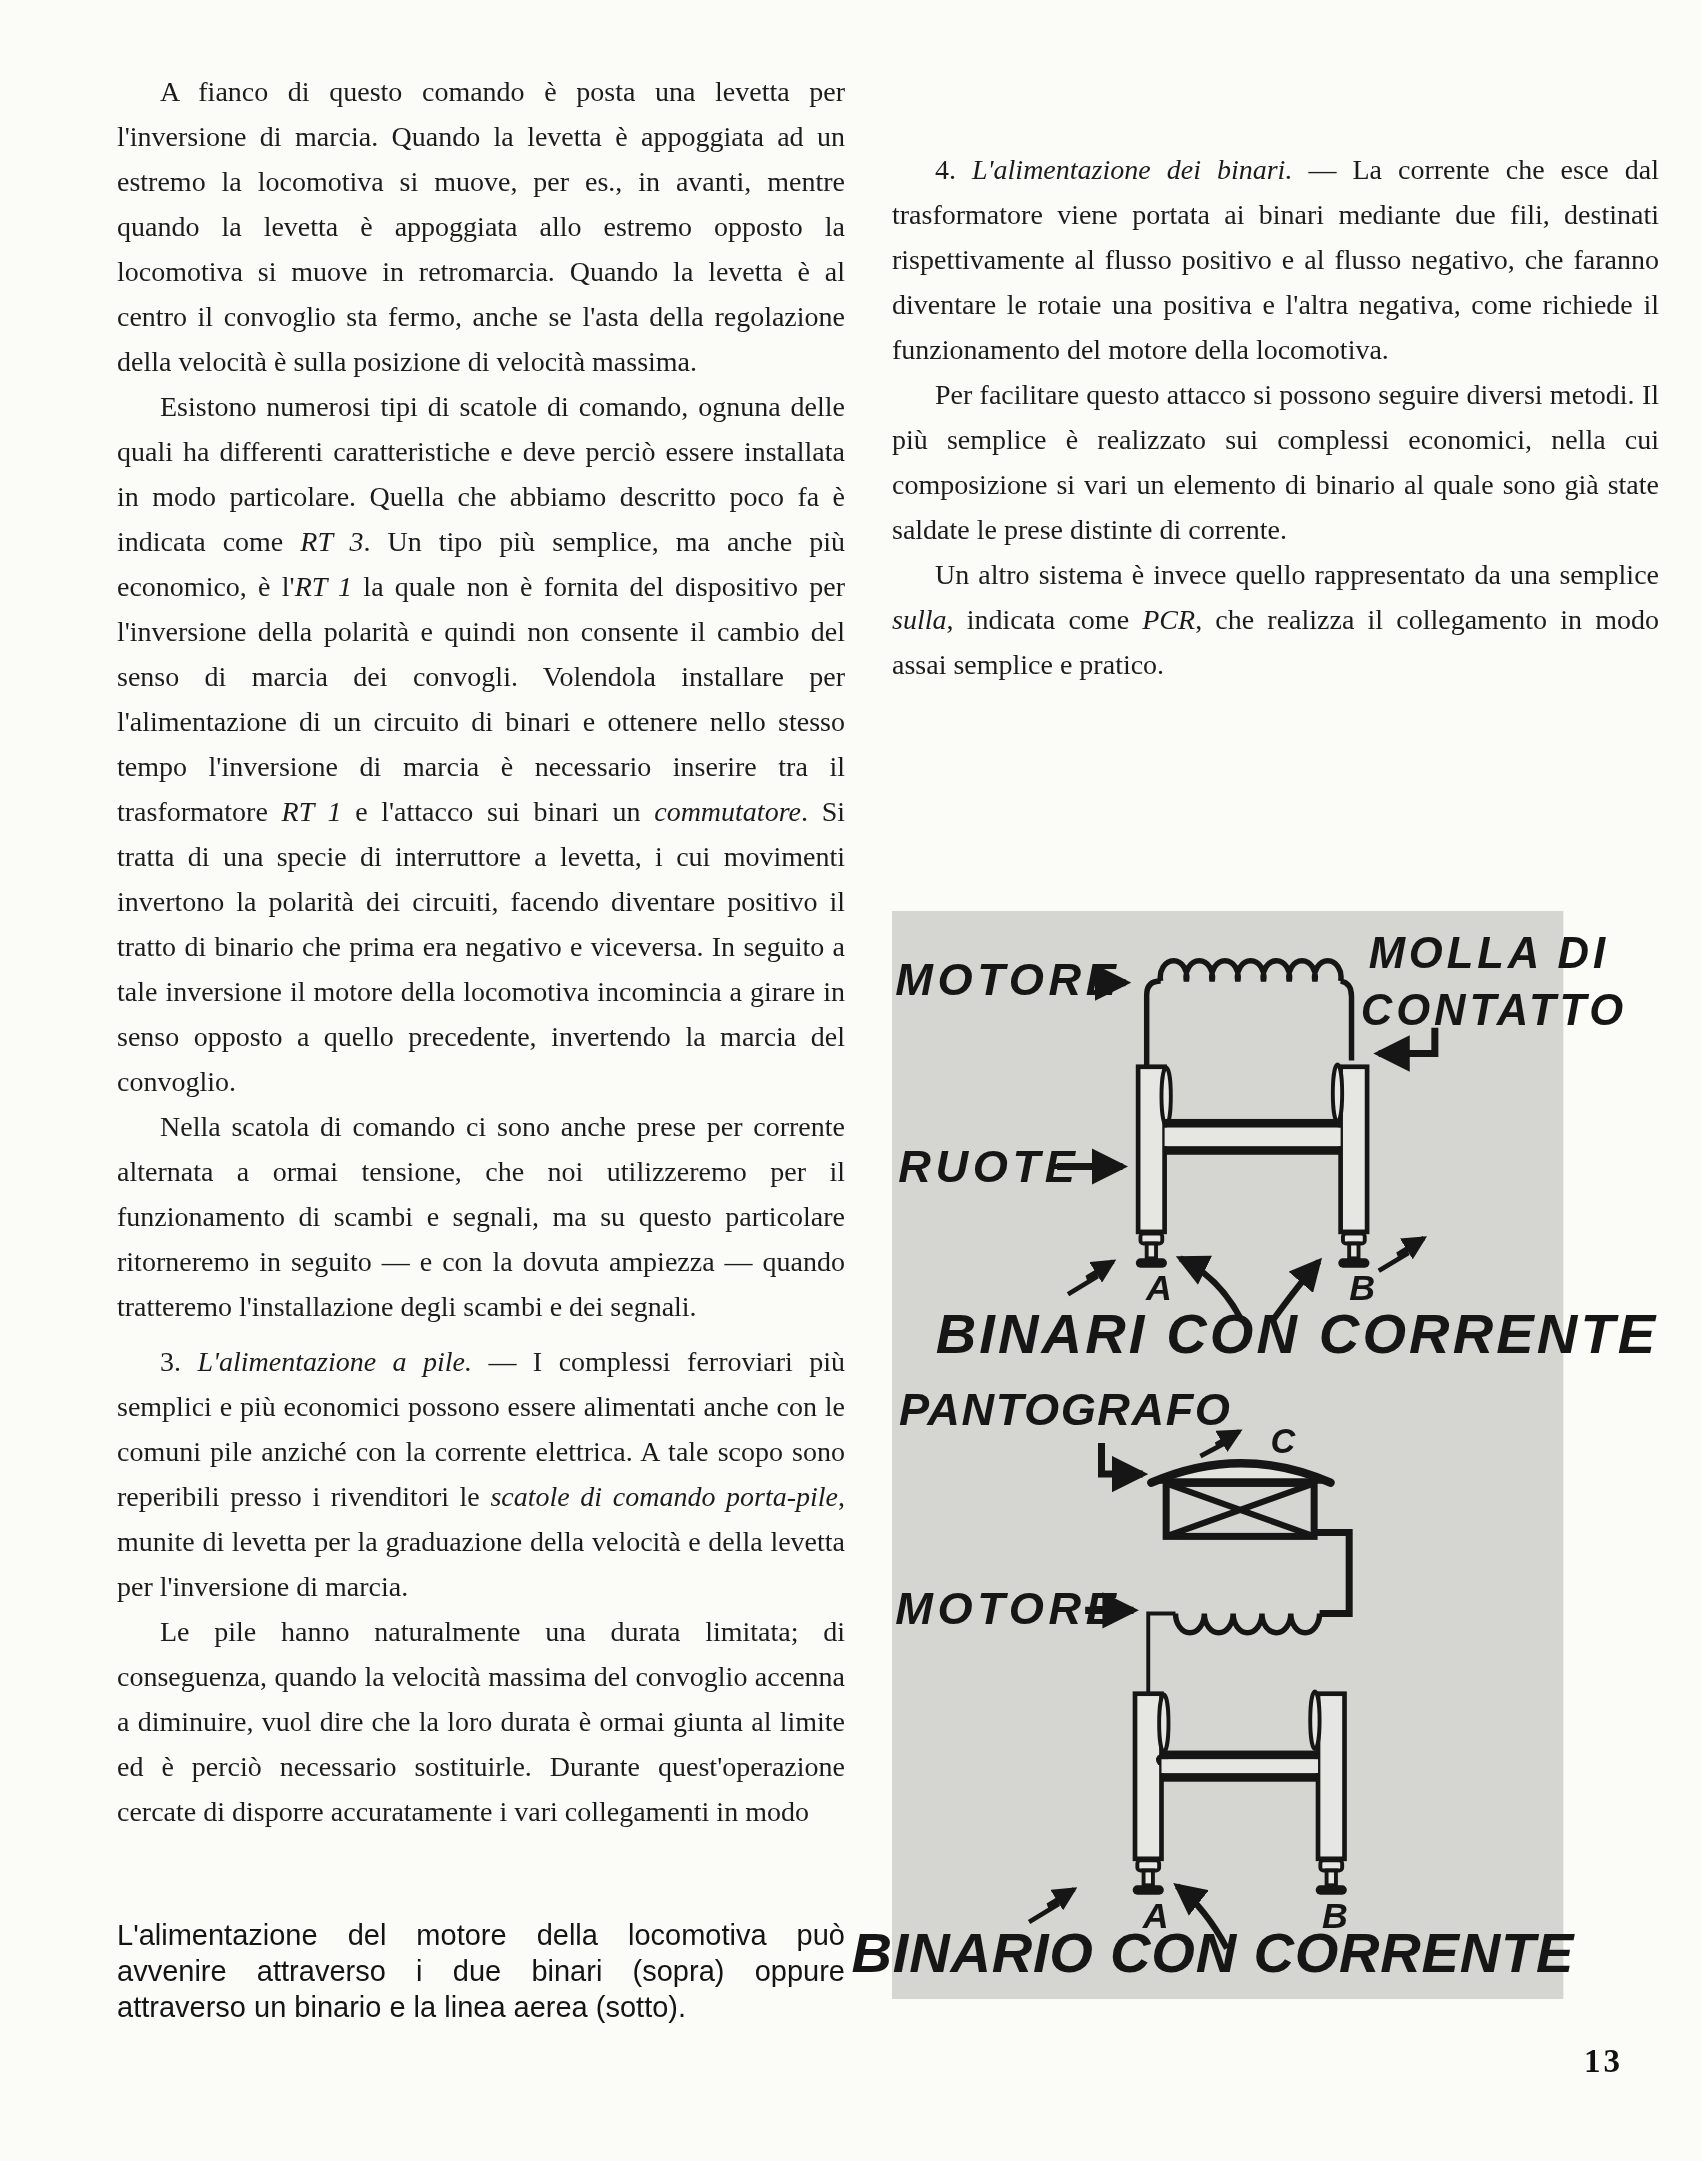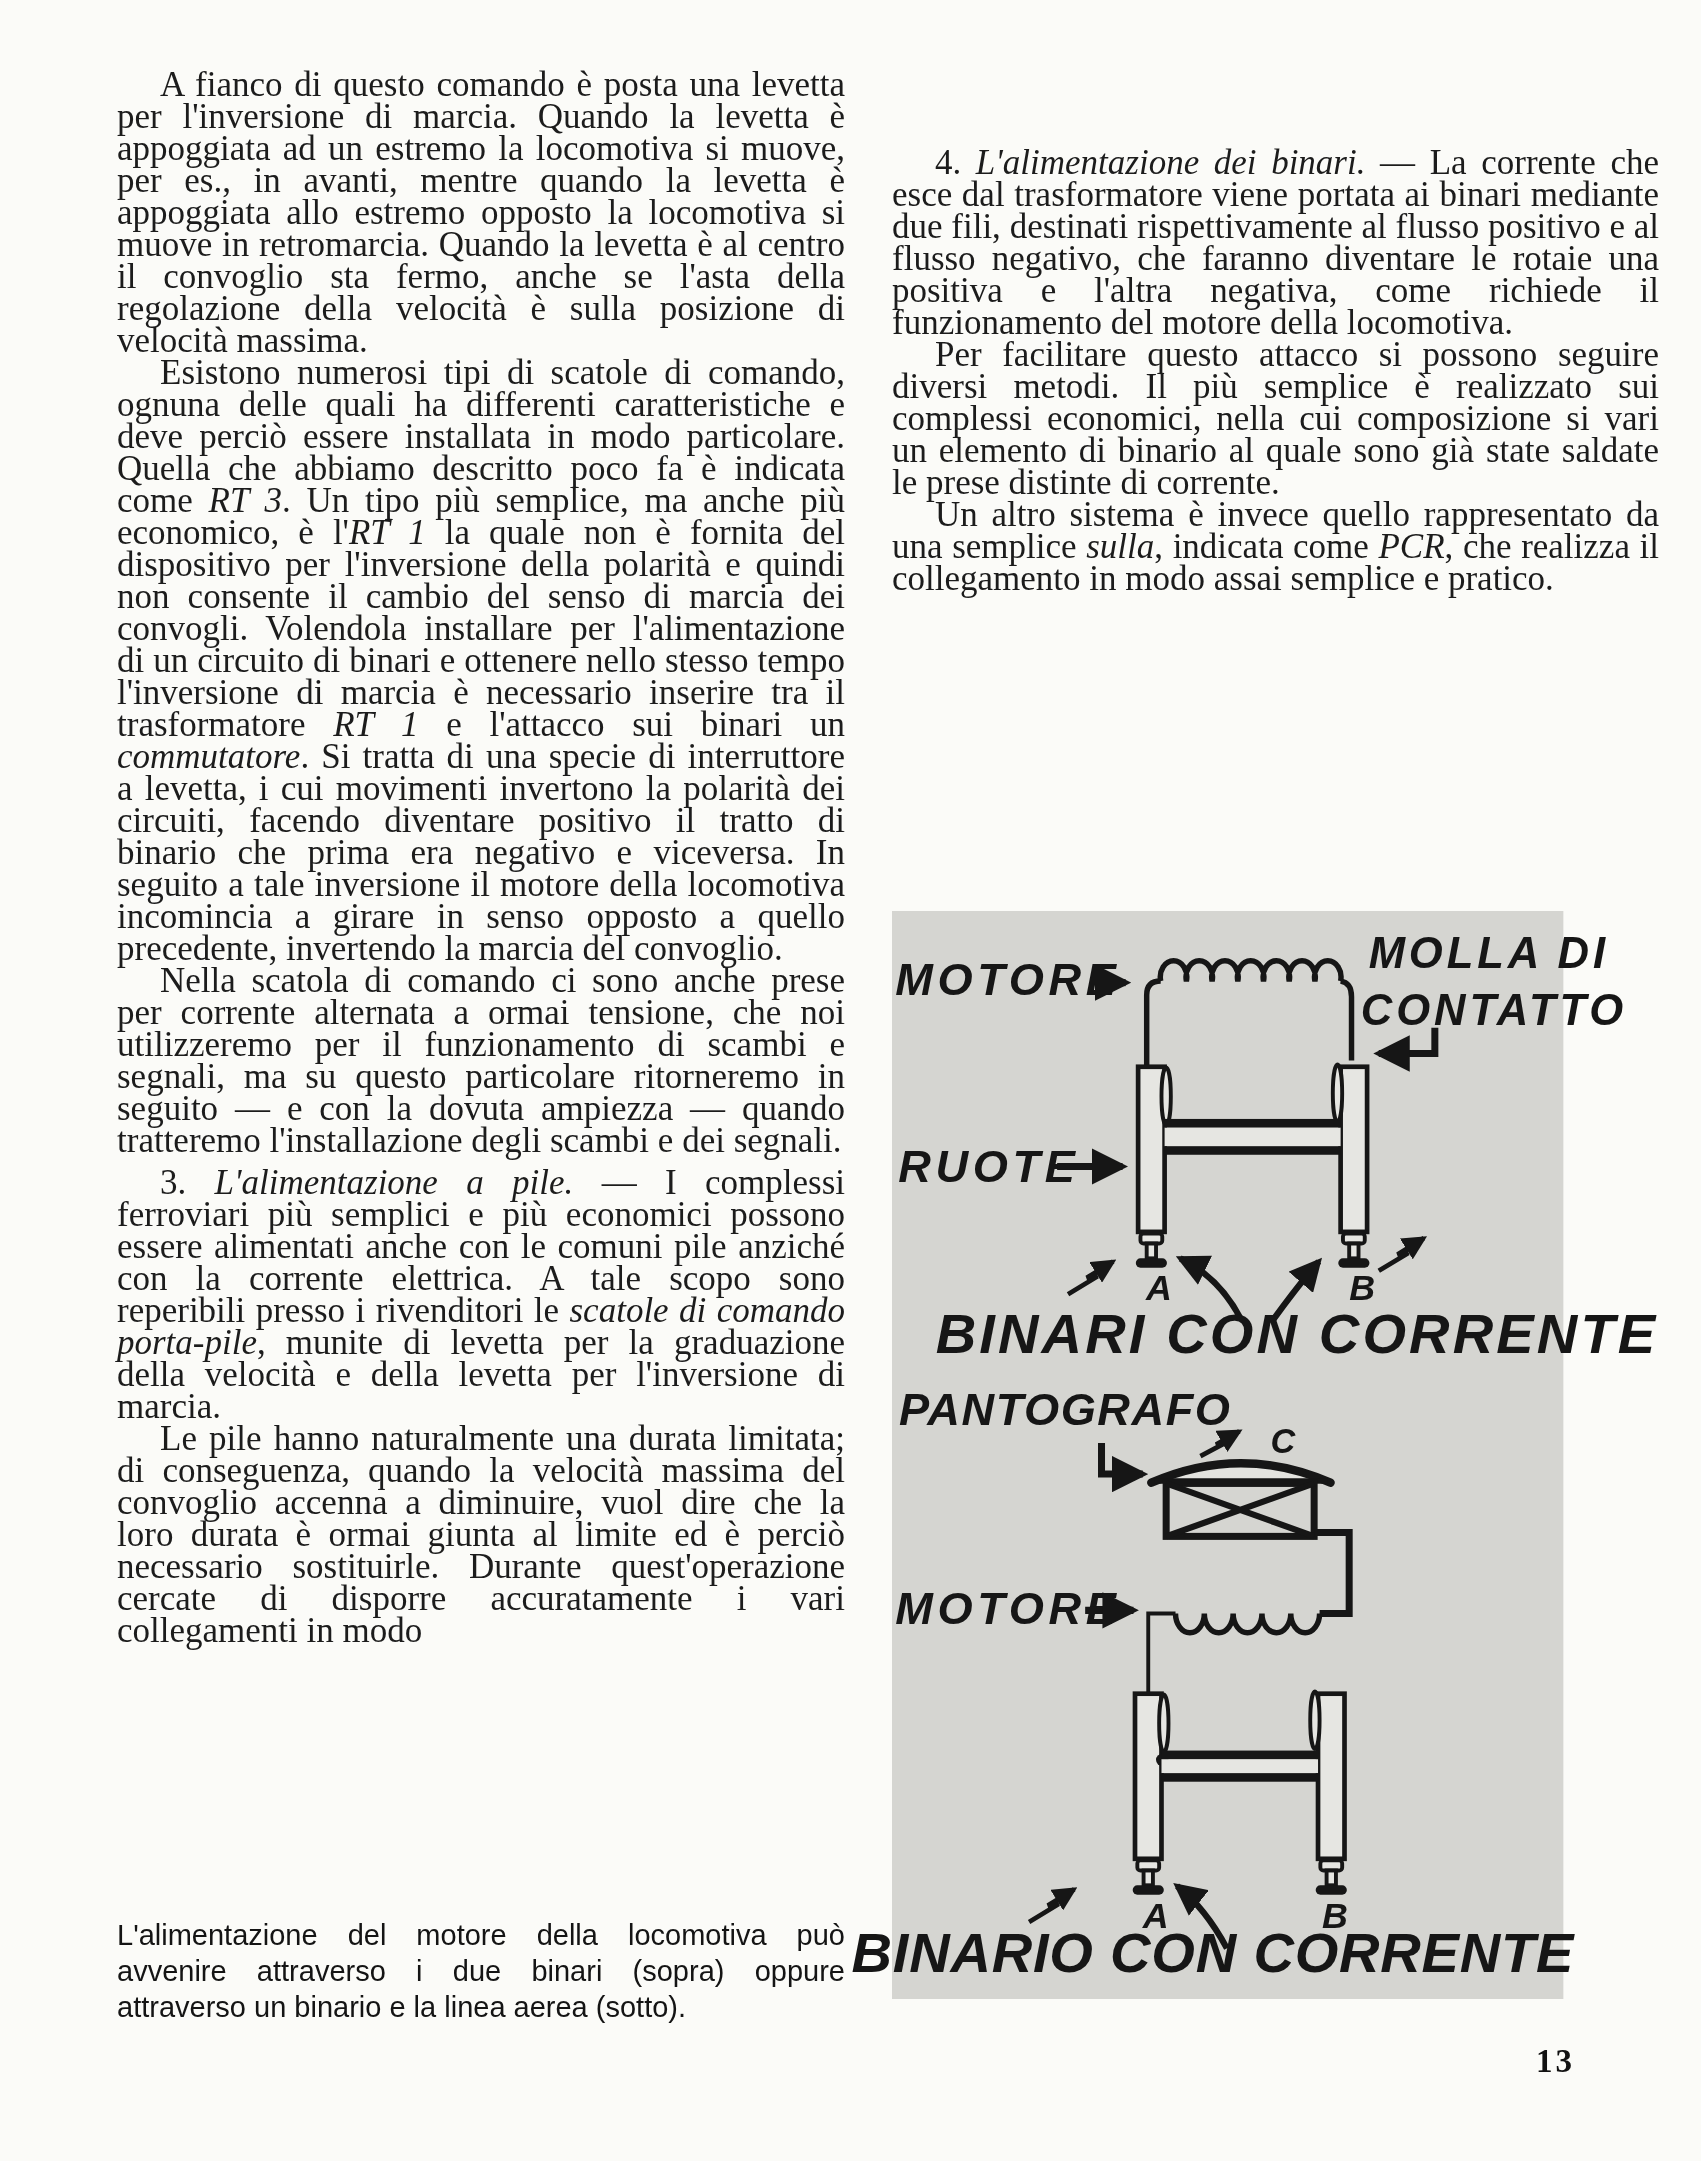--- a/index.html
+++ b/index.html
@@ -1,35 +1,35 @@
 <!DOCTYPE html>
 <html style="font-size:12.5px"><head>
 <meta charset="utf-8">
 <style>
   html,body{margin:0;padding:0;}
   body{
     width:1701px;height:2161px;position:relative;overflow:hidden;
     background:#fbfbf8;color:#1c1c1c;
     font-family:"Liberation Serif","DejaVu Serif",serif;
   }
-  .col{position:absolute;font-size:35px;line-height:32px;text-align:justify;}
+  .col{position:absolute;font-size:28px;line-height:45px;text-align:justify;}
   .col p{margin:0;padding:0;}
   .col p.indent{text-indent:43px;}
   .col p.sect{margin-top:10px;}
   .col-left{left:117px;top:69px;width:728px;}
   .col-right{left:892px;top:137px;width:767px;}
   .fig-caption{
     position:absolute;left:117px;top:1917px;width:728px;
     font-family:"Liberation Sans","DejaVu Sans",sans-serif;
     font-size:29px;line-height:36px;text-align:justify;color:#141414;
   }
   .figure-panel{position:absolute;left:892px;top:911px;width:810px;height:1088px;}
   .figure-panel svg{overflow:visible;display:block;}
   .page-num{
-    position:absolute;left:1536px;top:2043px;
+    position:absolute;left:1584px;top:2043px;
     font-family:"Liberation Serif",serif;font-weight:700;font-size:33px;color:#111;
     letter-spacing:3.1px;
   }
   .hand{font-family:"Liberation Sans","DejaVu Sans",sans-serif;font-style:italic;font-weight:700;fill:#161616;}
   i{font-style:italic;}
 </style>
 </head>
 <body>
 
 <div class="col col-left">

